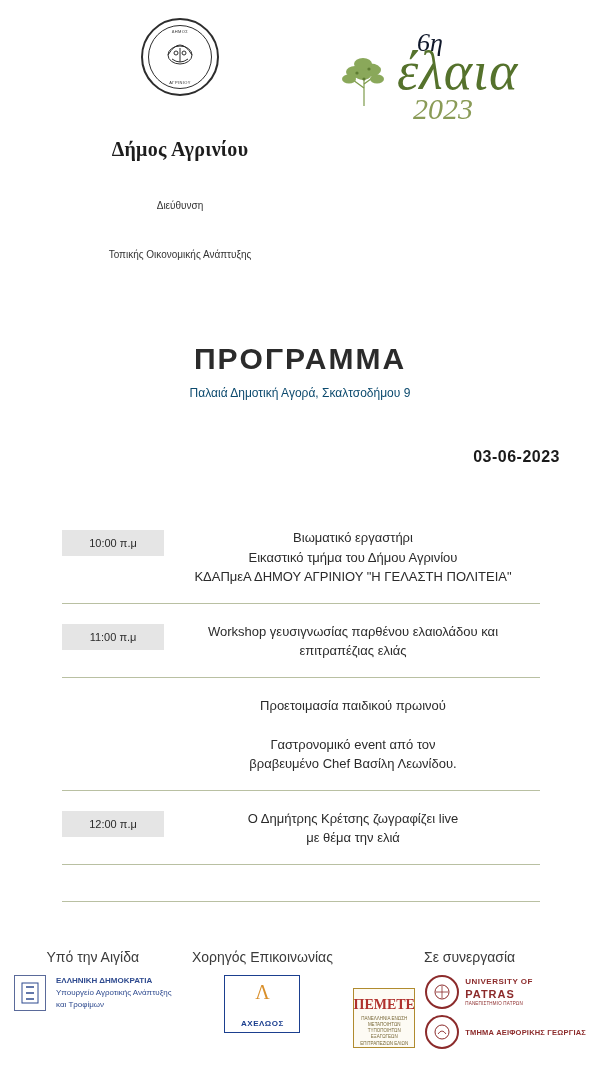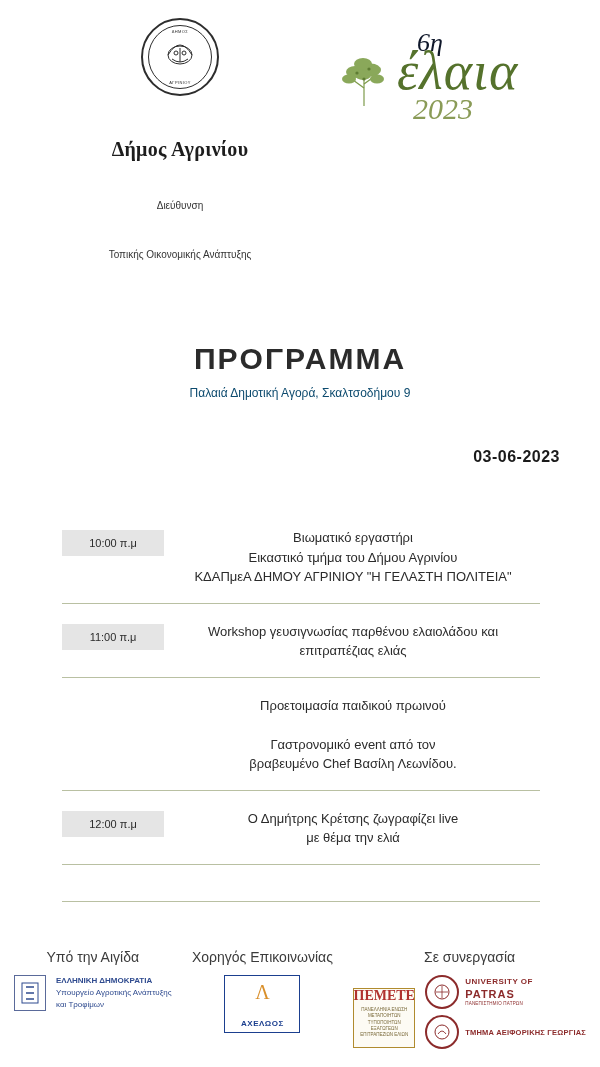--- a/index.html
+++ b/index.html
@@ -231,21 +231,21 @@
   }
   .ach-name {
     font-size: 8px; color: #1b3f8f; font-weight: bold;
     letter-spacing: .5px; margin-bottom: 4px;
   }
 
   .pem-logo {
     width: 60px; height: 58px;
     border: 1px solid #b08b2e;
     display: flex; flex-direction: column;
-    align-items: center; justify-content: flex-start;
+    align-items: center; justify-content: flex-end;
     background: #fdfbf4;
     margin-top: 12px;
   }
   .pem-mark {
     color: #b0322e; font-size: 14px; font-weight: bold;
     font-family: "Liberation Serif", serif; line-height: 1;
   }
   .pem-sub { font-size: 4.5px; color: #7a6a3a; text-align: center; margin-top: 4px; line-height: 1.4; }
 
   .upat-row { display: flex; align-items: center; gap: 6px; margin-bottom: 6px; }

